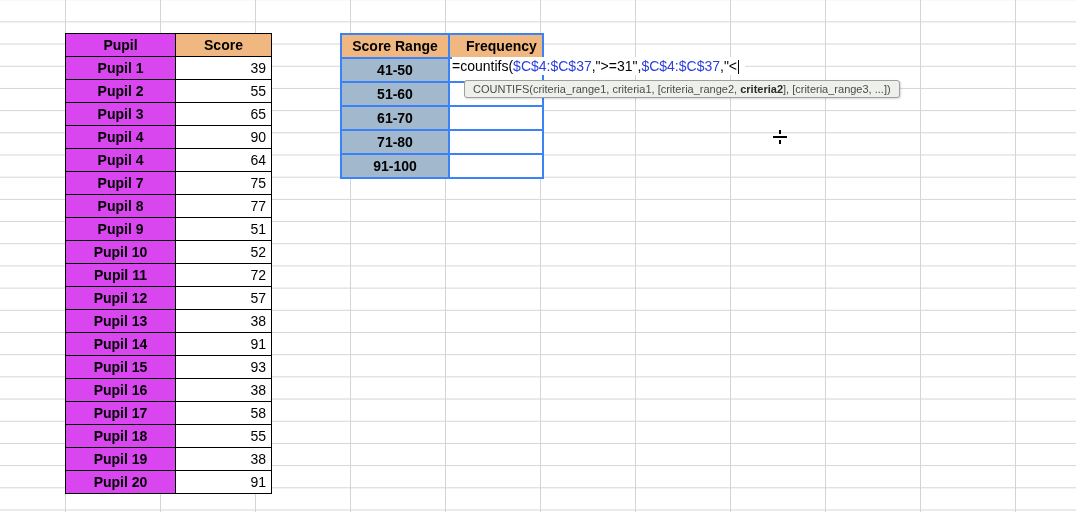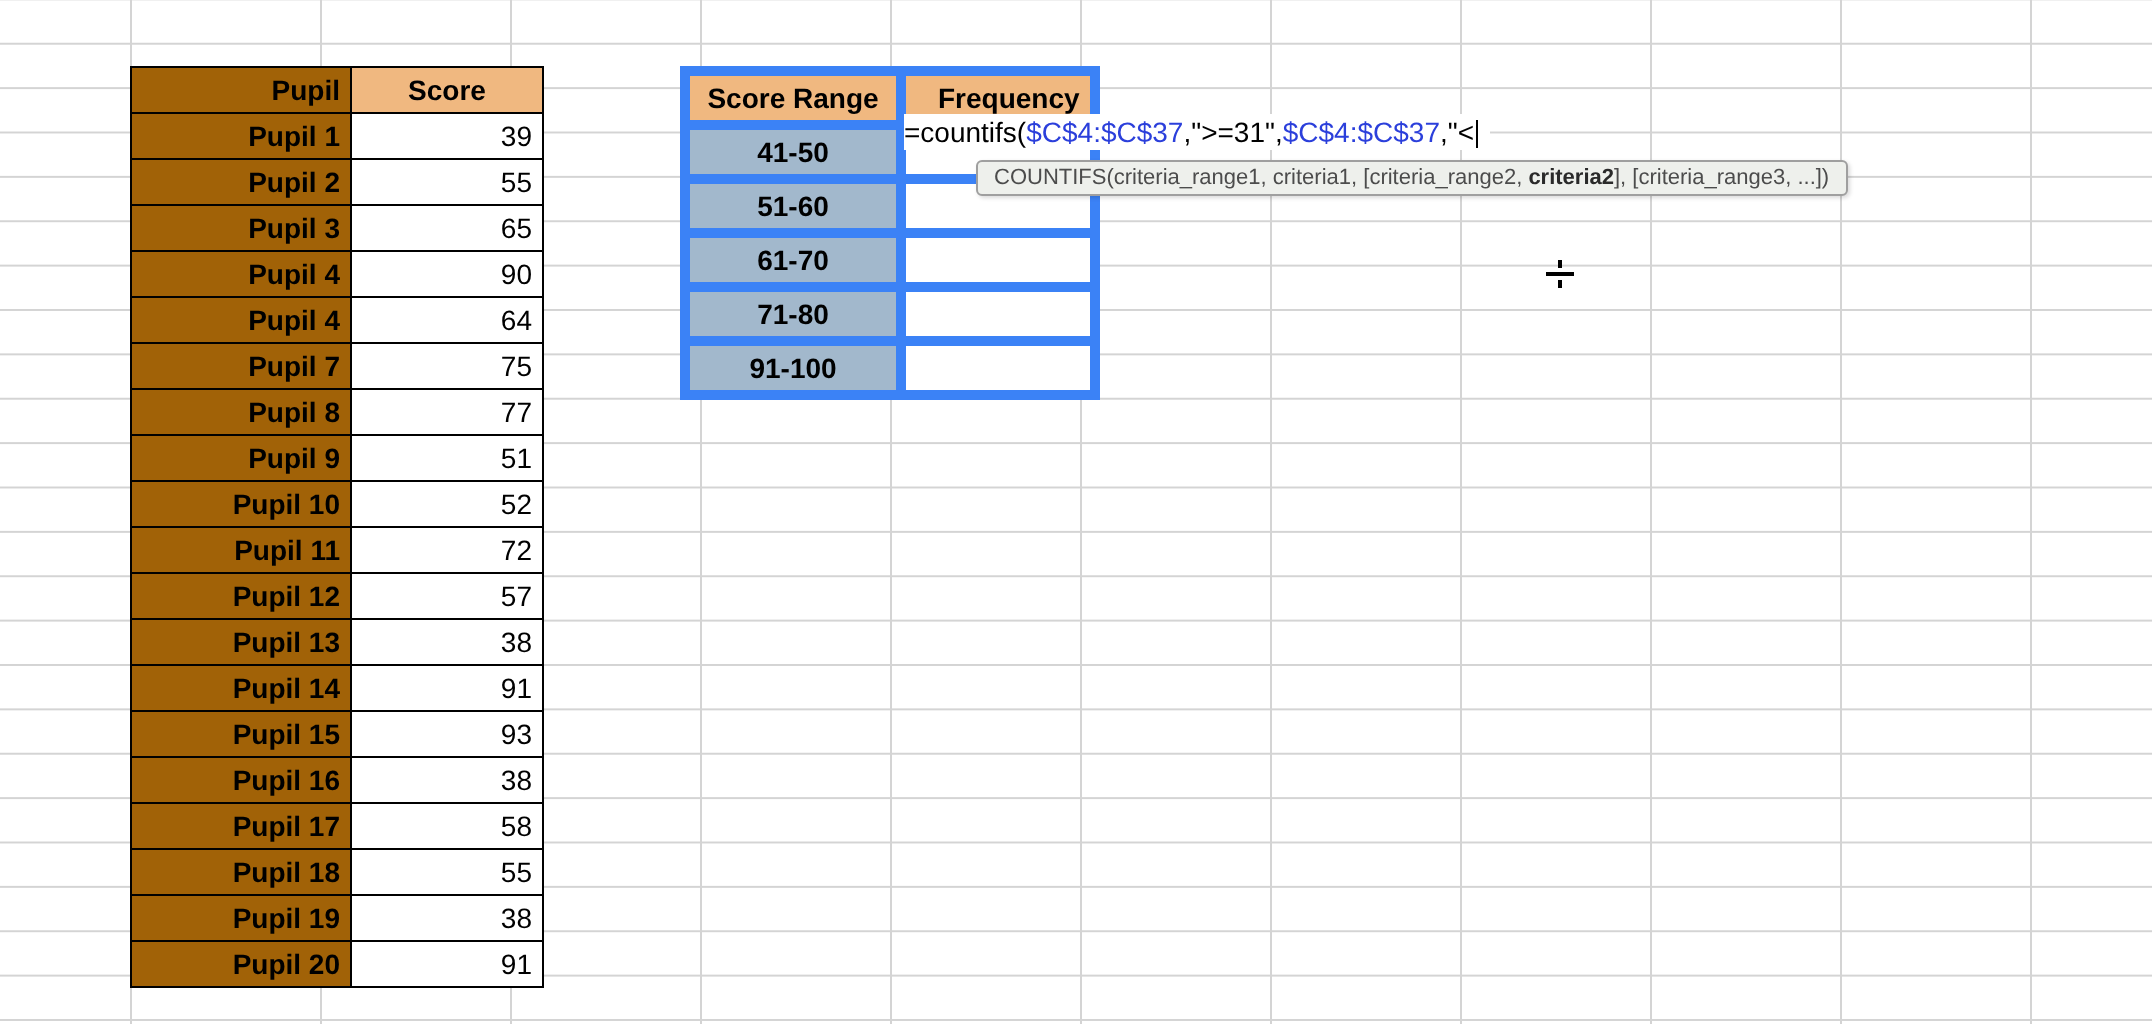--- a/index.html
+++ b/index.html
@@ -33,31 +33,31 @@
     line-height: 22px;
     font-size: 14px;
     padding: 0 5px;
     vertical-align: middle;
   }
   .pupil-table th {
     background: #f0b880;
     font-weight: bold;
     text-align: center;
   }
-  .pupil-table .col-pupil { width: 110px; text-align: right; font-weight: bold; background: #a16207; }
+  .pupil-table .col-pupil { width: 110px; text-align: center; font-weight: bold; background: #d946ef; }
   .pupil-table .col-score { width: 96px; text-align: right; font-weight: normal; background: #fff; }
 
   .range-table {
     position: absolute;
     left: 340px;
     top: 33px;
     border-collapse: collapse;
   }
   .range-table th, .range-table td {
-    border: 5px solid #3b82f6;
+    border: 2px solid #3b82f6;
     height: 22px;
     line-height: 22px;
     font-size: 14px;
     padding: 0 5px;
     vertical-align: middle;
     text-align: center;
   }
   .range-table th {
     background: #f0b880;
     font-weight: bold;
@@ -88,21 +88,21 @@
     width: 1px; height: 14px;
     background: #000;
     vertical-align: middle;
     margin-left: 1px;
     animation: blink 1s steps(1) infinite;
   }
   @keyframes blink { 50% { opacity: 0; } }
 
   .tooltip {
     position: absolute;
-    left: 488px;
+    left: 464px;
     top: 80px;
     background: #eef0ec;
     border: 1px solid #9f9f9f;
     border-radius: 3px;
     font-size: 11px;
     color: #4c4c4c;
     padding: 2px 8px;
     z-index: 6;
     box-shadow: 1px 1px 2px rgba(0,0,0,.15);
     white-space: nowrap;

